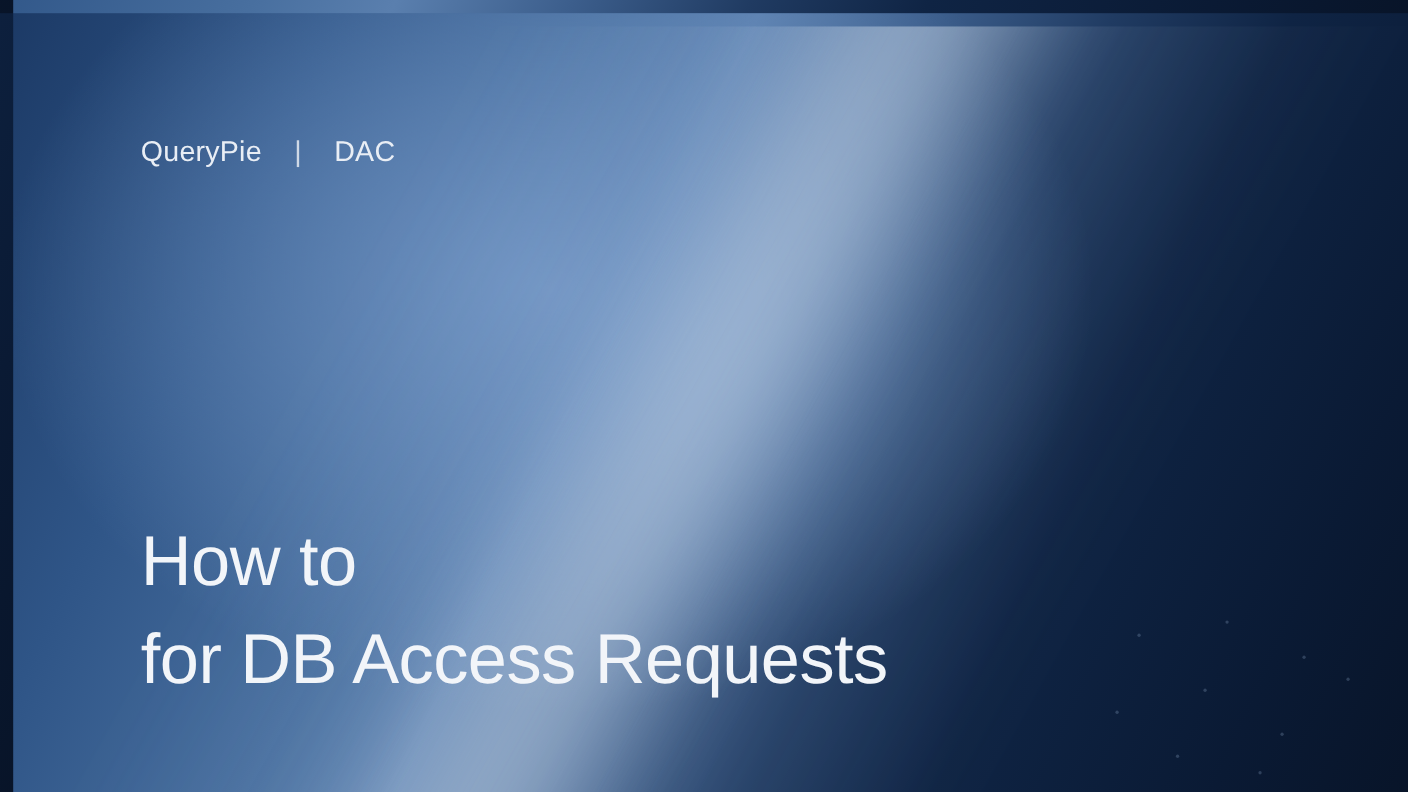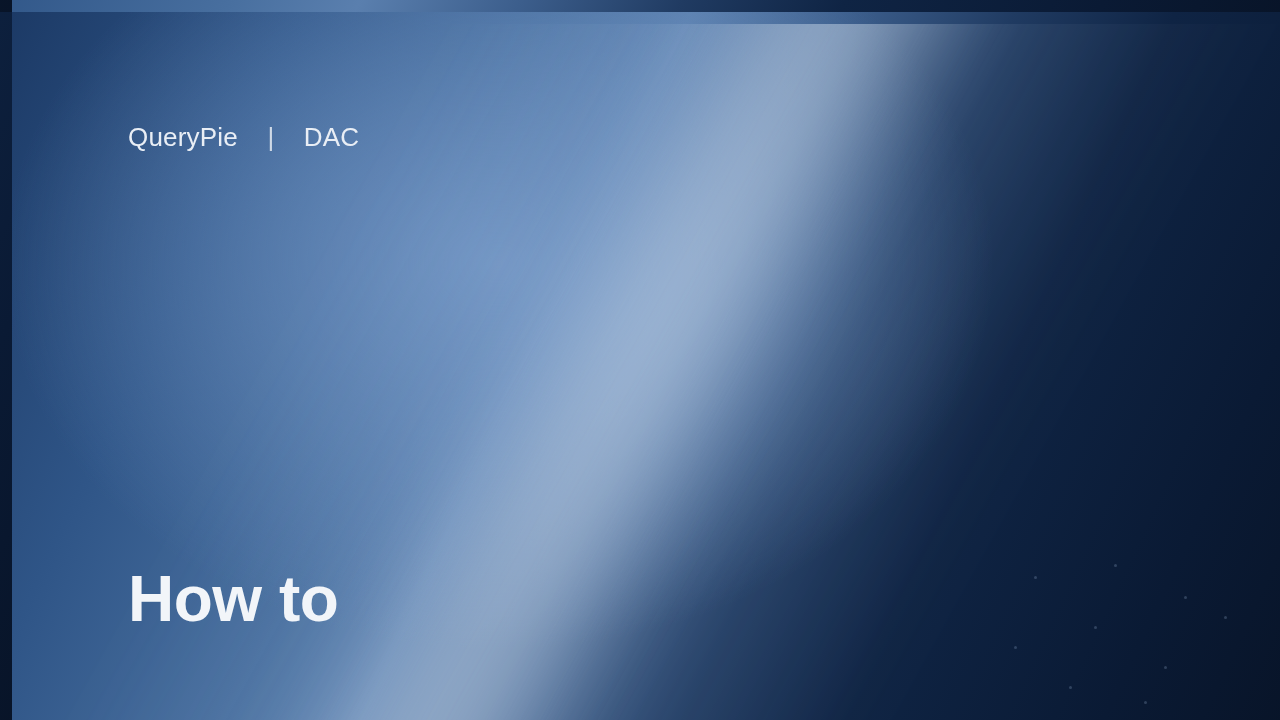--- a/index.html
+++ b/index.html
@@ -81,21 +81,21 @@
       display: inline-block;
       margin: 0 10px;
       color: #cfd9e6;
     }
     .title {
       position: absolute;
       left: 80px;
       bottom: 82px;
       font-size: 64px;
       line-height: 1.2;
-      font-weight: 700;
+      font-weight: 400;
       letter-spacing: -0.5px;
       color: #f2f5f9;
     }
     .title .line { display: block; }
   </style>
 </head>
 <body>
 
 <div class="streak"></div>
 <div class="streak2"></div>
@@ -113,13 +113,14 @@
 </div>
 
 <div class="breadcrumb">
   <span>QueryPie</span>
   <span class="sep">|</span>
   <span>DAC</span>
 </div>
 
 <h1 class="title">
   <span class="line">How to</span>
+  <span class="line">for DB Access Requests</span>
 </h1>
 
 </body></html>

